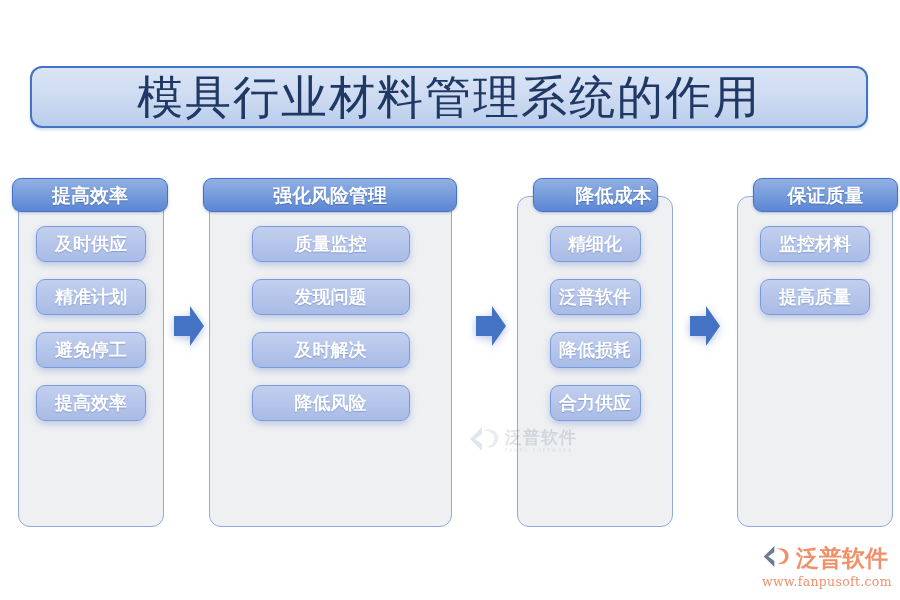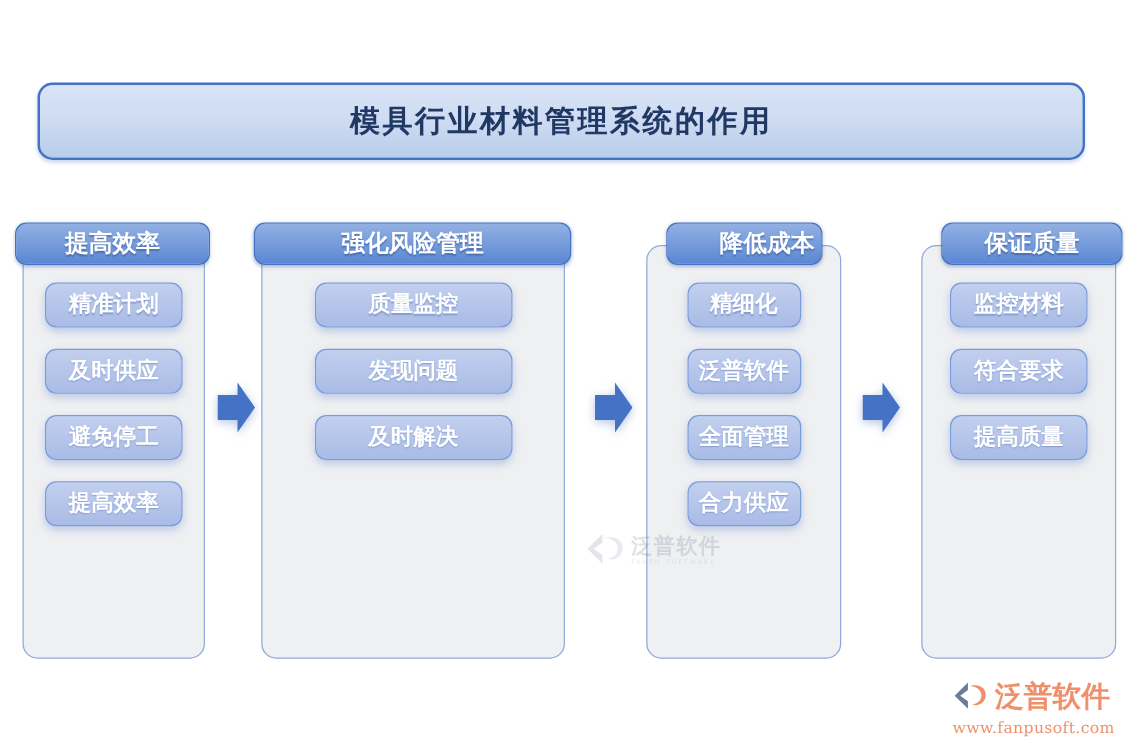--- a/index.html
+++ b/index.html
@@ -33,22 +33,22 @@
     box-sizing: border-box;
     border: 2px solid #4472c4;
     border-radius: 12px;
     background: linear-gradient(180deg, #d9e4f5 0%, #cfdcf2 45%, #b9cdeb 100%);
     box-shadow: 0 2px 3px rgba(68,114,196,0.25);
     display: flex;
     align-items: center;
     justify-content: center;
   }
   .title-text {
-    font-size: 24px;
-    font-weight: bold;
+    font-size: 46px;
+    font-weight: normal;
     color: #1f3864;
     letter-spacing: 2px;
     line-height: 1;
     white-space: nowrap;
   }
 
   
   .column {
     position: absolute;
     top: 196px;
@@ -215,24 +215,24 @@
     <div class="title-text">模具行业材料管理系统的作用</div>
   </div>
 
   <div class="column" id="col-0">
     <div class="col-body"></div>
     <div class="col-header">
       <span class="col-header-text">提高效率</span>
     </div>
     <div class="pill-list">
       <div class="pill">
+        <span class="pill-text">及时供应</span>
+      </div>
+      <div class="pill">
         <span class="pill-text">精准计划</span>
-      </div>
-      <div class="pill">
-        <span class="pill-text">及时供应</span>
       </div>
       <div class="pill">
         <span class="pill-text">避免停工</span>
       </div>
       <div class="pill">
         <span class="pill-text">提高效率</span>
       </div>
     </div>
   </div>
 
@@ -244,55 +244,55 @@
     <div class="pill-list">
       <div class="pill">
         <span class="pill-text">质量监控</span>
       </div>
       <div class="pill">
         <span class="pill-text">发现问题</span>
       </div>
       <div class="pill">
         <span class="pill-text">及时解决</span>
       </div>
+      <div class="pill">
+        <span class="pill-text">降低风险</span>
+      </div>
     </div>
   </div>
 
   <div class="column" id="col-2">
     <div class="col-body"></div>
     <div class="col-header">
       <span class="col-header-text">降低成本</span>
     </div>
     <div class="pill-list">
       <div class="pill">
         <span class="pill-text">精细化</span>
       </div>
       <div class="pill">
         <span class="pill-text">泛普软件</span>
       </div>
       <div class="pill">
-        <span class="pill-text">全面管理</span>
+        <span class="pill-text">降低损耗</span>
       </div>
       <div class="pill">
         <span class="pill-text">合力供应</span>
       </div>
     </div>
   </div>
 
   <div class="column" id="col-3">
     <div class="col-body"></div>
     <div class="col-header">
       <span class="col-header-text">保证质量</span>
     </div>
     <div class="pill-list">
       <div class="pill">
         <span class="pill-text">监控材料</span>
-      </div>
-      <div class="pill">
-        <span class="pill-text">符合要求</span>
       </div>
       <div class="pill">
         <span class="pill-text">提高质量</span>
       </div>
     </div>
   </div>
 
   <div class="arrow" id="arrow-0">
     <svg viewBox="0 0 30 44" width="30" height="44" aria-hidden="true">
       <polygon points="0,12 16,12 16,2 30,22 16,42 16,32 0,32" fill="#4472c4"></polygon>

